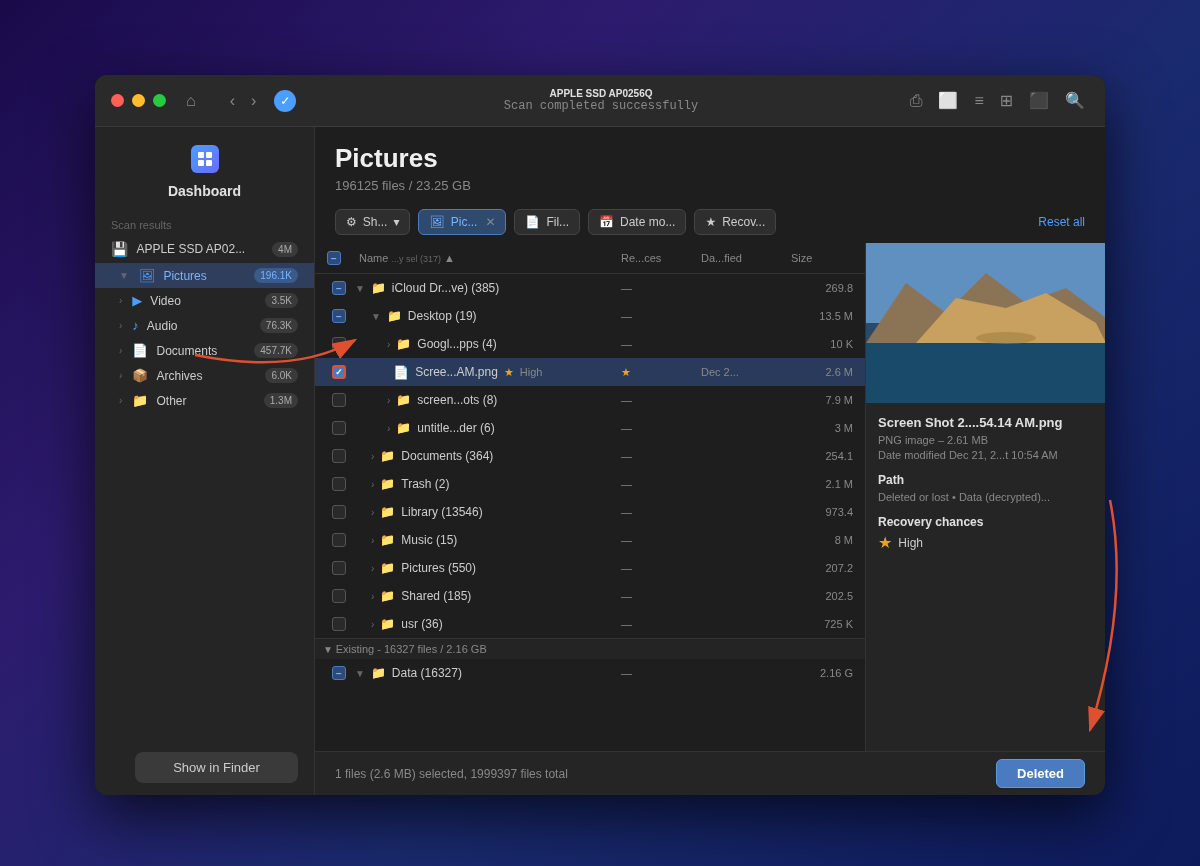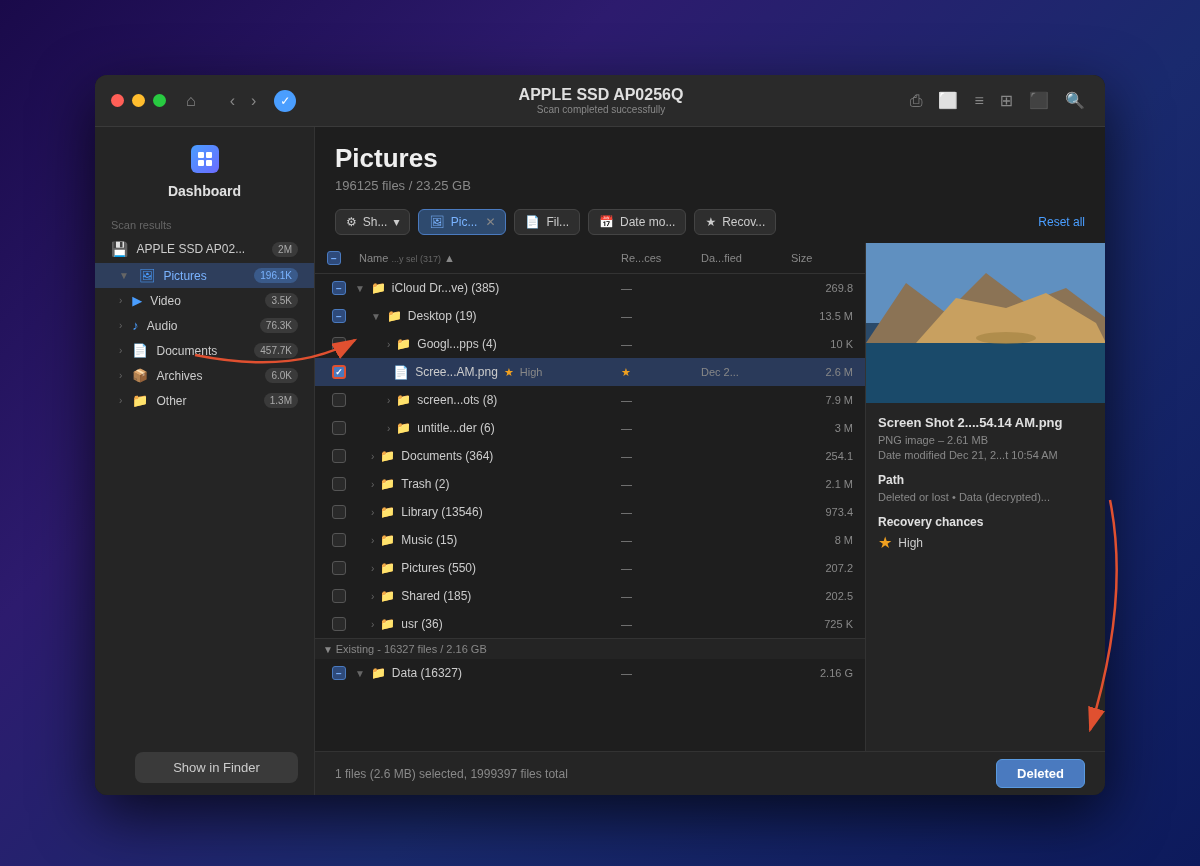--- a/index.html
+++ b/index.html
@@ -87,27 +87,28 @@
       justify-content: center;
       color: white;
       font-size: 12px;
     }
 
     .title-info {
       flex: 1;
       text-align: center;
     }
     .title-main {
-      font-size: 16px;
+      font-size: 10px;
       font-weight: 600;
       color: #e0e0e0;
     }
     .title-sub {
-      font-size: 10px;
-      color: #888;
+      font-size: 12px;
+      color: #888;
+      font-family: Liberation Mono, monospace;
     }
 
     .toolbar-right {
       display: flex;
       gap: 8px;
       align-items: center;
     }
     .toolbar-icon-btn {
       background: none;
       border: none;
@@ -523,21 +524,21 @@
           </div>
         </div>
         <span class="dashboard-label">Dashboard</span>
       </div>
 
       <div class="sidebar-section-label">Scan results</div>
 
       <div class="sidebar-device">
         <span class="device-icon">💾</span>
         <span class="device-label">APPLE SSD AP02...</span>
-        <span class="device-badge">2M</span>
+        <span class="device-badge">4M</span>
       </div>
 
       <div class="sidebar-item active">
         <span class="chevron">▼</span>
         <span class="sidebar-item-icon" style="color:#4a9eff;">🖼</span>
         <span class="sidebar-item-label">Pictures</span>
         <span class="sidebar-item-count active" style="background:#3a5a8a;color:#7ab3ff;background:#3a5a8a;padding:2px 6px;border-radius:10px;font-size:10px;">196.1K</span>
       </div>
 
       <div class="sidebar-item">

